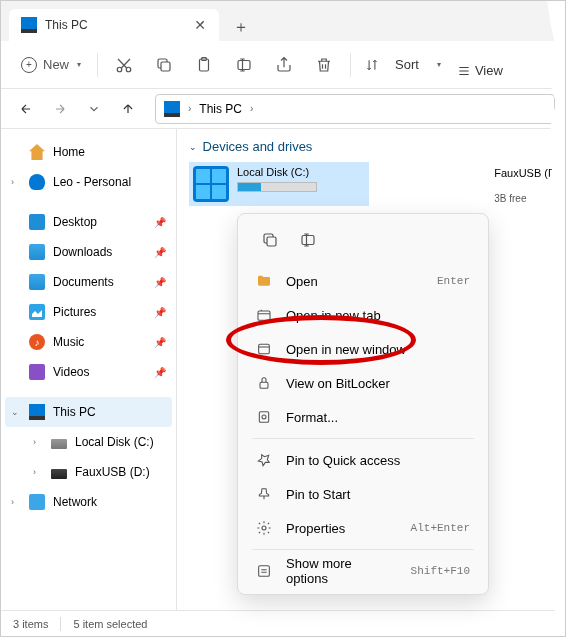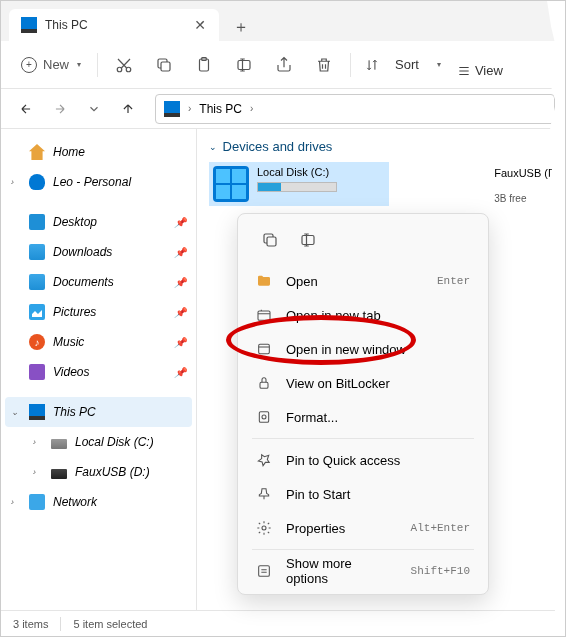--- a/index.html
+++ b/index.html
@@ -32,21 +32,21 @@
     .nav-btn svg { width: 14px; height: 14px; }
     .breadcrumb { flex: 1; height: 30px; border: 1px solid #ccc; border-radius: 4px; margin-left: 8px; display: flex; align-items: center; padding: 0 8px; gap: 8px; font-size: 12px; }
     .bc-icon { width: 16px; height: 16px; background: #0078d4; position: relative; }
     .bc-icon::after { content: ''; position: absolute; bottom: 0; left: 0; right: 0; height: 4px; background: #333; }
     .bc-chev { color: #666; font-size: 10px; }
     
     
     .body { display: flex; height: calc(100% - 40px - 48px - 40px - 26px); }
     
     
-    .sidebar { width: 196px; border-right: 1px solid #e5e5e5; padding: 8px 4px; overflow: hidden; font-style: italic; }
+    .sidebar { width: 176px; border-right: 1px solid #e5e5e5; padding: 8px 4px; overflow: hidden; }
     .sb-item { display: flex; align-items: center; height: 30px; padding: 0 6px; gap: 8px; font-size: 12px; border-radius: 4px; position: relative; }
     .sb-item.selected { background: #e5f1fb; }
     .sb-chev { width: 10px; font-size: 9px; color: #666; }
     .sb-icon { width: 16px; height: 16px; flex-shrink: 0; }
     .sb-label { flex: 1; white-space: nowrap; overflow: hidden; }
     .sb-pin { width: 12px; color: #666; font-size: 10px; }
     .sb-indent { padding-left: 28px !important; }
     .sb-group-gap { height: 10px; }
     
     

